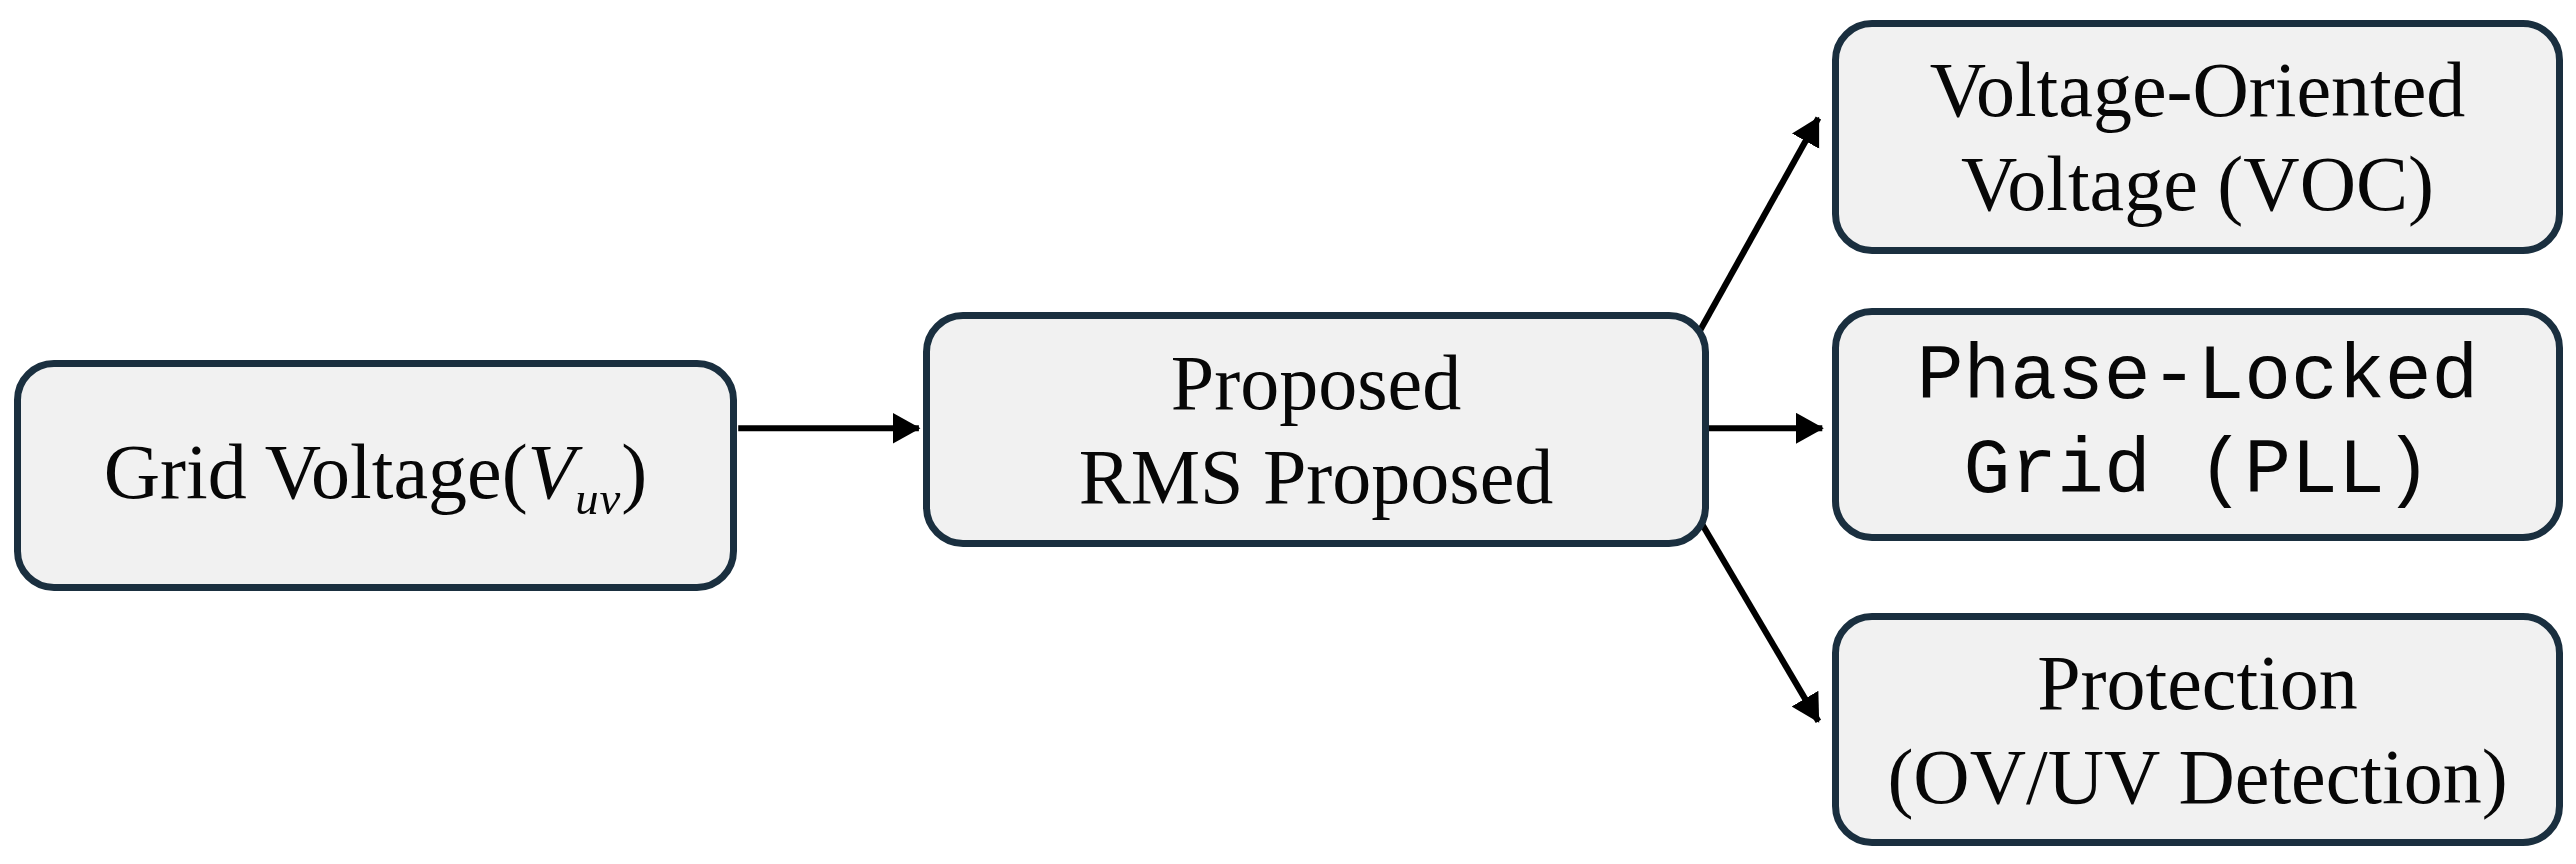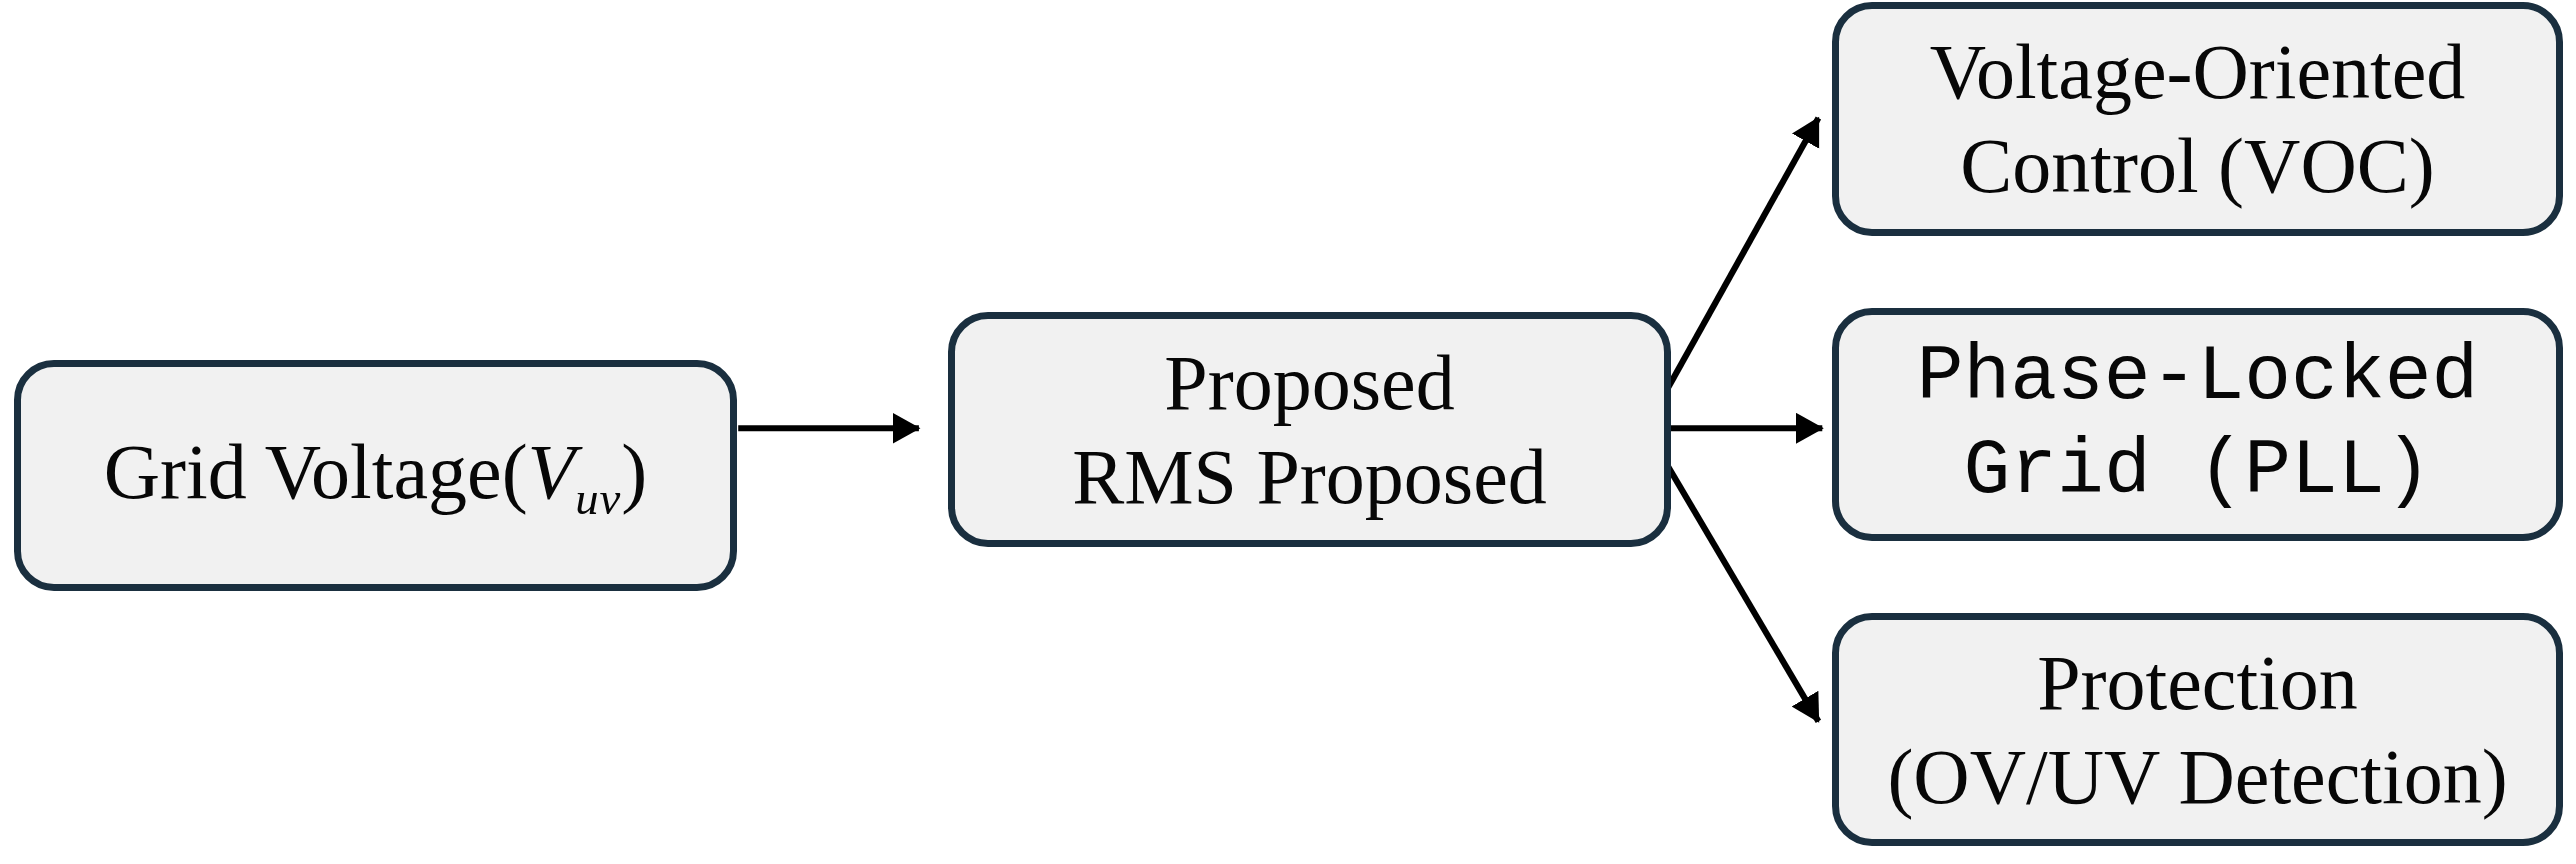--- a/index.html
+++ b/index.html
@@ -35,22 +35,22 @@
     display: flex;
     flex-direction: column;
     align-items: center;
     justify-content: center;
     text-align: center;
     font-size: 78px;
     line-height: 1.2;
     white-space: nowrap;
   }
   .box-grid  { left: 14px;   top: 312px; width: 723px; height: 231px; margin-top: 48px; }
-  .box-rms   { left: 948px; top: 312px; width: 723px; height: 235px; }
-  .box-voc   { left: 1832px; top: 2px;  width: 731px; height: 234px; }
+  .box-rms   { left: 923px; top: 312px; width: 786px; height: 235px; }
+  .box-voc   { left: 1832px; top: 20px;  width: 731px; height: 234px; }
   .box-pll   { left: 1832px; top: 308px; width: 731px; height: 233px; font-family: Liberation Mono, monospace; }
   .box-prot  { left: 1832px; top: 613px; width: 731px; height: 233px; }
   .var-italic {
     font-style: italic;
   }
   .var-sub {
     font-style: italic;
     font-size: 0.6em;
     vertical-align: -0.35em;
     letter-spacing: 0.02em;
@@ -79,21 +79,21 @@
     </span>
   </div>
 
   <div class="box box-rms">
     <span>Proposed</span>
     <span>RMS Proposed</span>
   </div>
 
   <div class="box box-voc">
     <span>Voltage-Oriented</span>
-    <span>Control (VOC)</span>
+    <span>Voltage (VOC)</span>
   </div>
 
   <div class="box box-pll">
     <span>Phase-Locked</span>
     <span>Grid (PLL)</span>
   </div>
 
   <div class="box box-prot">
     <span>Protection</span>
     <span>(OV/UV Detection)</span>

